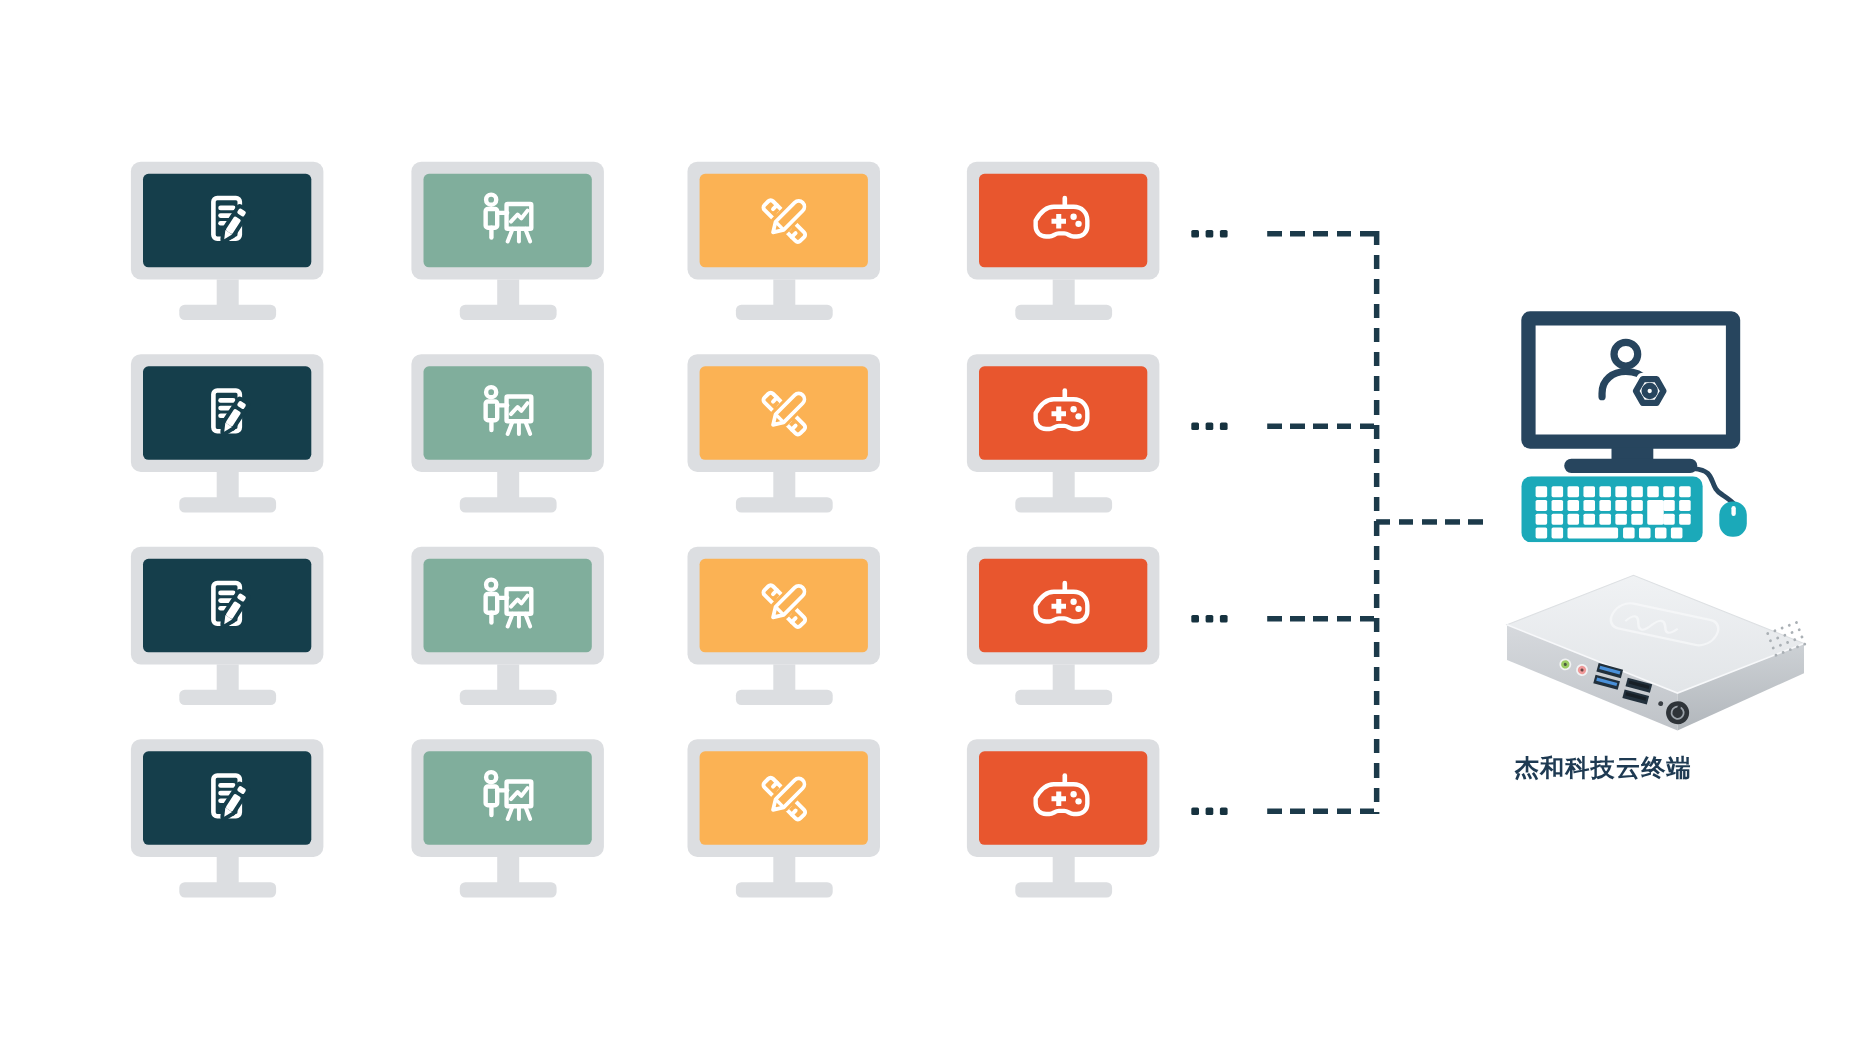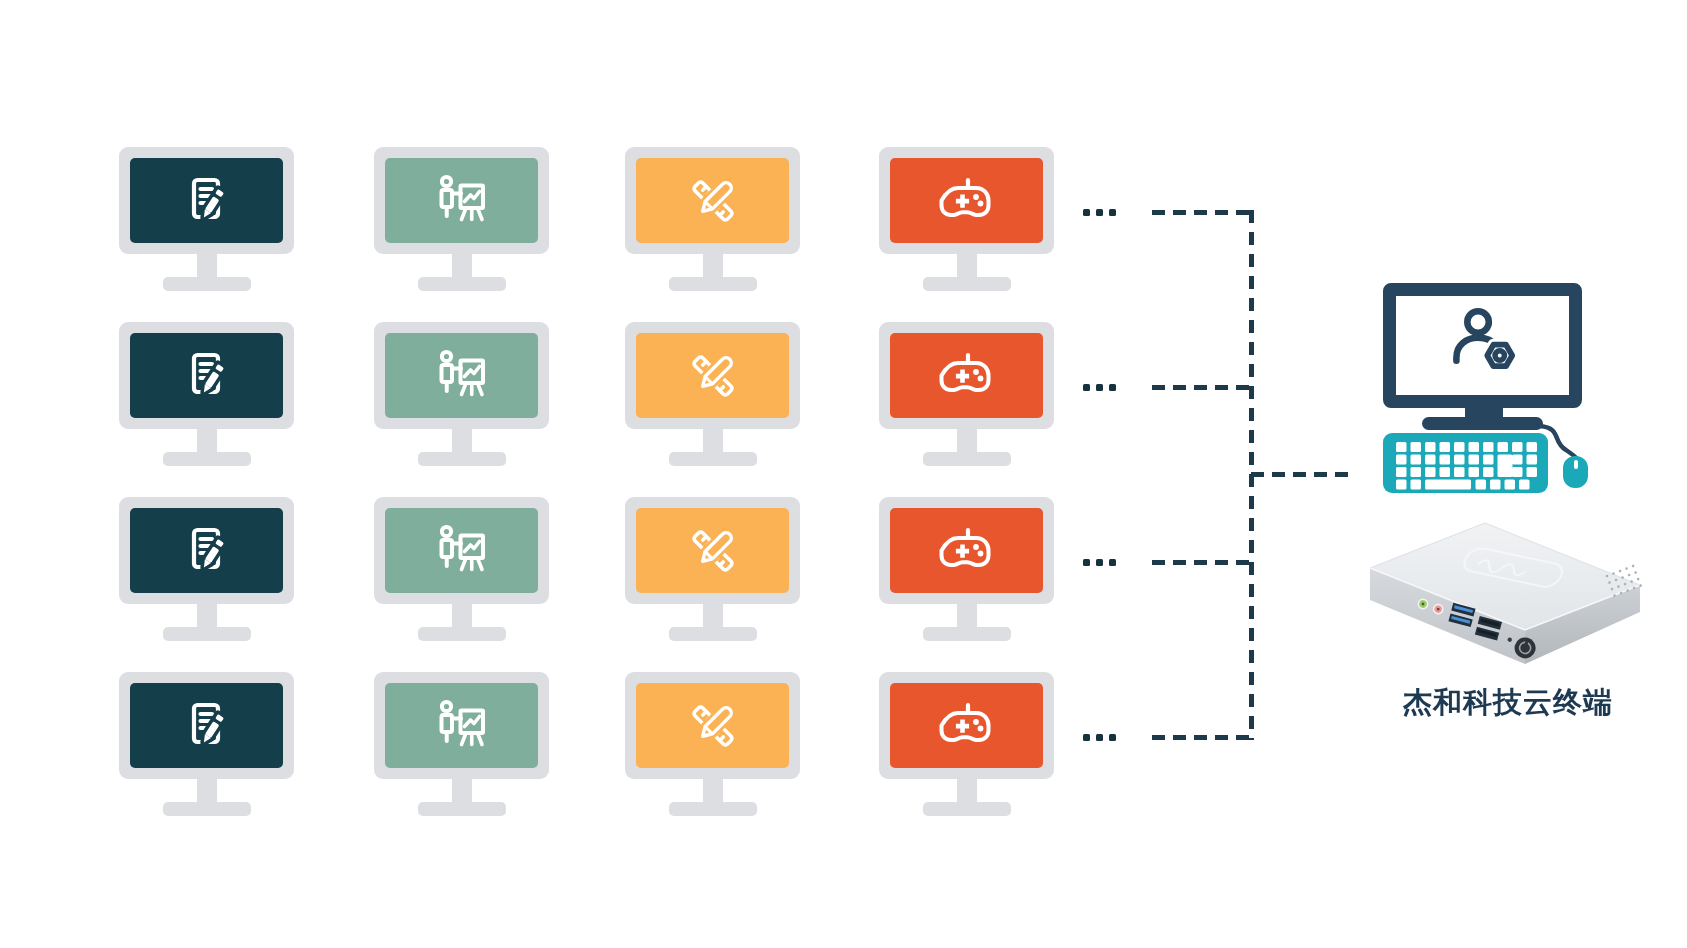--- a/index.html
+++ b/index.html
@@ -23,22 +23,22 @@
   .adm-frame{position:absolute;left:1383px;top:283px;width:199px;height:125px;border:13px solid var(--frame);
              border-radius:8px;background:#fff;box-sizing:border-box;}
   .adm-icon{position:absolute;left:1440px;top:299px;width:84px;height:84px;}
   .adm-neck{position:absolute;left:1465px;top:407px;width:38px;height:12px;background:var(--frame);}
   .adm-base{position:absolute;left:1422px;top:417px;width:121px;height:13px;background:var(--frame);border-radius:7px;}
   .kb{position:absolute;left:1383px;top:433px;width:165px;height:60px;}
   .mouse{position:absolute;left:1563px;top:456px;width:25px;height:32px;background:var(--teal);border-radius:12px;}
   .mouse-slit{position:absolute;left:10.5px;top:4px;width:4px;height:9px;background:#fff;border-radius:2px;}
   .cable{position:absolute;left:1528px;top:414px;width:62px;height:52px;}
   .minipc{position:absolute;left:1363px;top:512px;width:290px;height:170px;}
-  .caption{position:absolute;left:1377px;top:683px;width:262px;text-align:center;
-           font-size:29px;font-weight:bold;color:#1e3a52;letter-spacing:1px;}
+  .caption{position:absolute;left:1377px;top:683px;width:262px;
+           font-size:22px;font-weight:bold;color:#1e3a52;letter-spacing:1px;}
 </style>
 </head>
 <body>
 
 <svg width="0" height="0" style="position:absolute" aria-hidden="true">
   <defs>
     <symbol id="sym-document" viewBox="0 0 64 64">
       <g fill="none" stroke="#fff" stroke-width="4.2" stroke-linecap="round" stroke-linejoin="round">
         <rect x="19" y="11" width="24" height="37" rx="3.5"></rect>
         <line x1="25.5" y1="20" x2="37" y2="20"></line>

